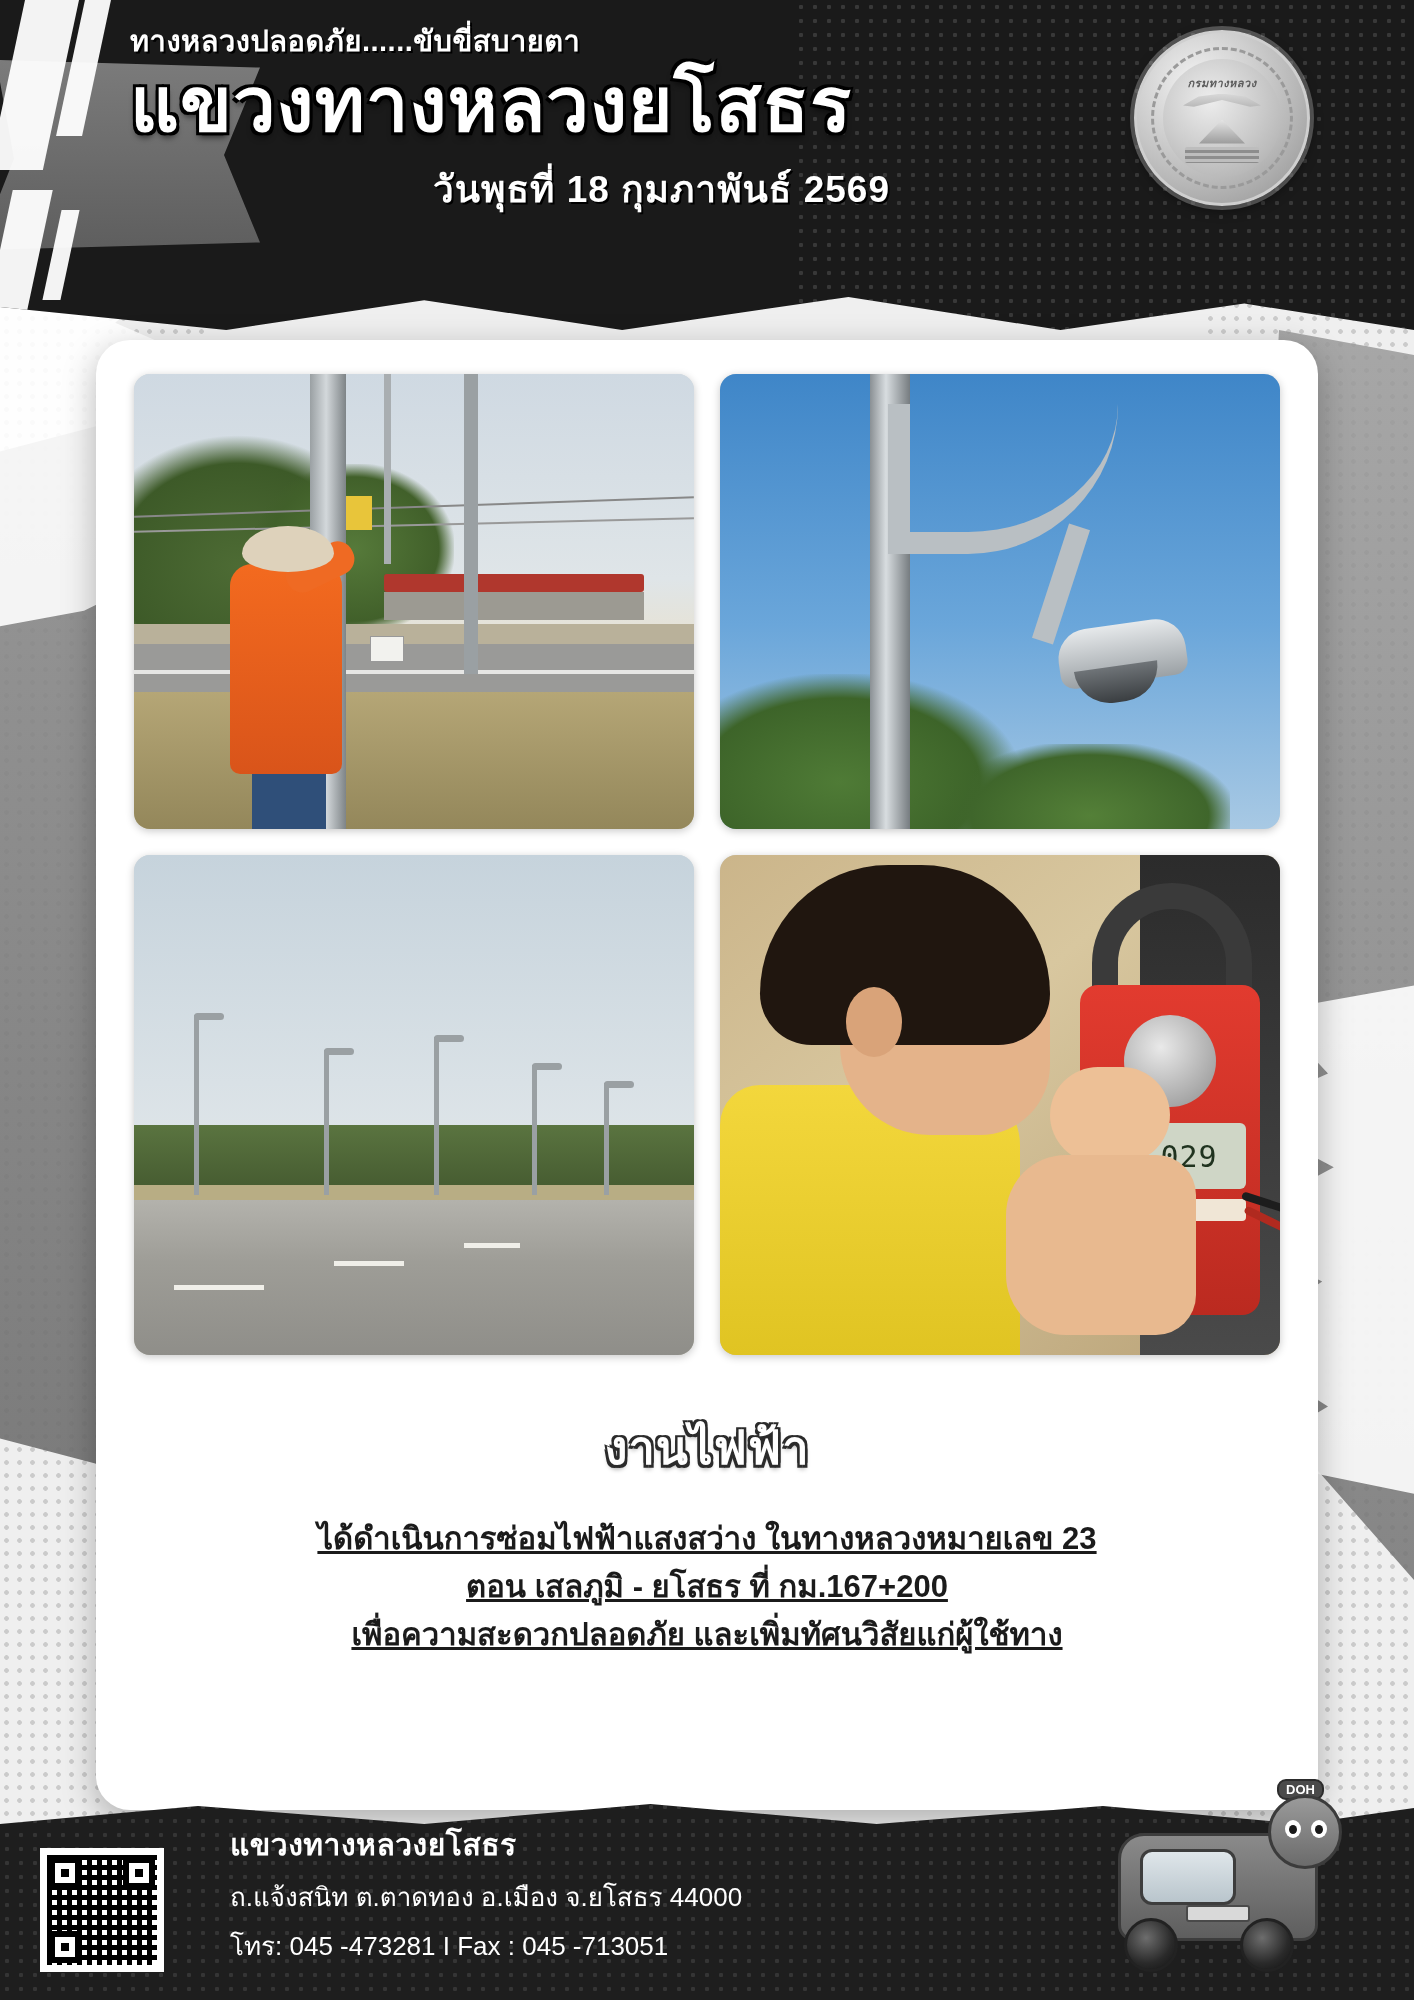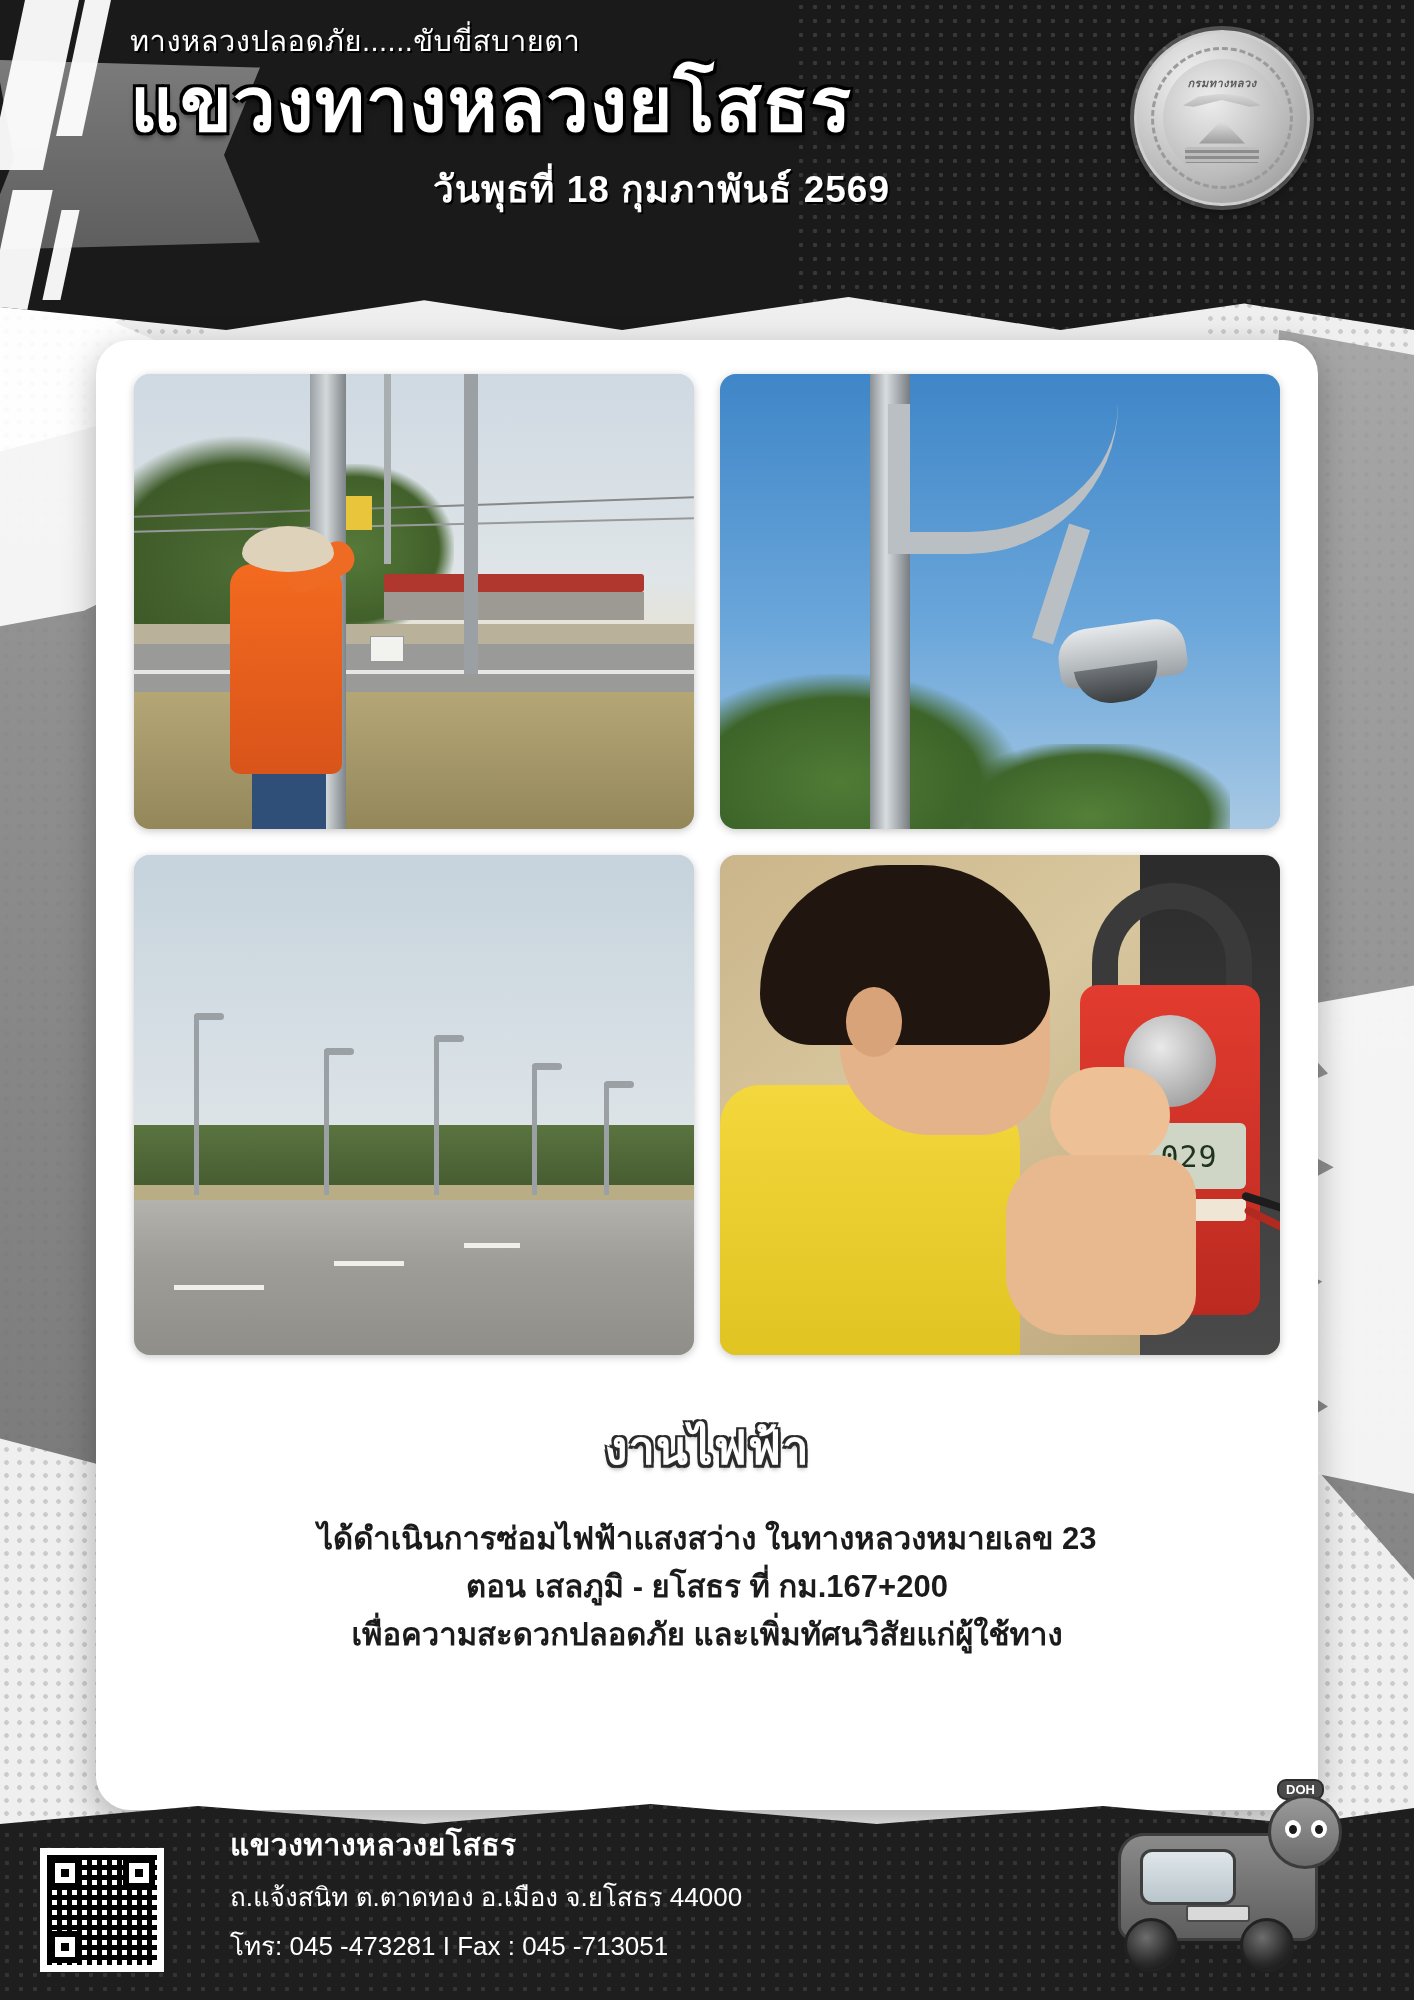--- a/index.html
+++ b/index.html
@@ -93,21 +93,21 @@
     opacity: .85;
   }
 
   .header-text {
     position: absolute;
     left: 130px; top: 26px; width: 800px;
     text-align: left;
   }
   .tagline {
     font-size: 29px;
-    font-weight: normal;
+    font-weight: bold;
     color: #ffffff;
     letter-spacing: .5px;
     text-shadow: 2px 2px 0 #000;
     line-height: 1.1;
   }
   .org-title {
     font-size: 76px;
     font-weight: bold;
     color: #ffffff;
     line-height: 1.12;
@@ -300,20 +300,21 @@
       -2.5px -2.5px 0 #2b2b2b, 2.5px -2.5px 0 #2b2b2b,
       -2.5px 2.5px 0 #2b2b2b, 2.5px 2.5px 0 #2b2b2b,
       0 4px 5px rgba(0,0,0,.4);
     margin-bottom: 30px;
   }
   .caption-line {
     font-size: 31px;
     font-weight: bold;
     color: #1b1b1b;
     line-height: 1.55;
+    text-decoration: underline;
   }
 
   
   .footer {
     position: absolute;
     left: 0; bottom: 0; width: 1414px; height: 200px;
     background: #1e1e1e;
     clip-path: polygon(0 12%, 14% 3%, 30% 12%, 46% 2%, 62% 12%, 78% 3%, 92% 12%, 100% 4%, 100% 100%, 0 100%);
   }
   .footer-halftone {

